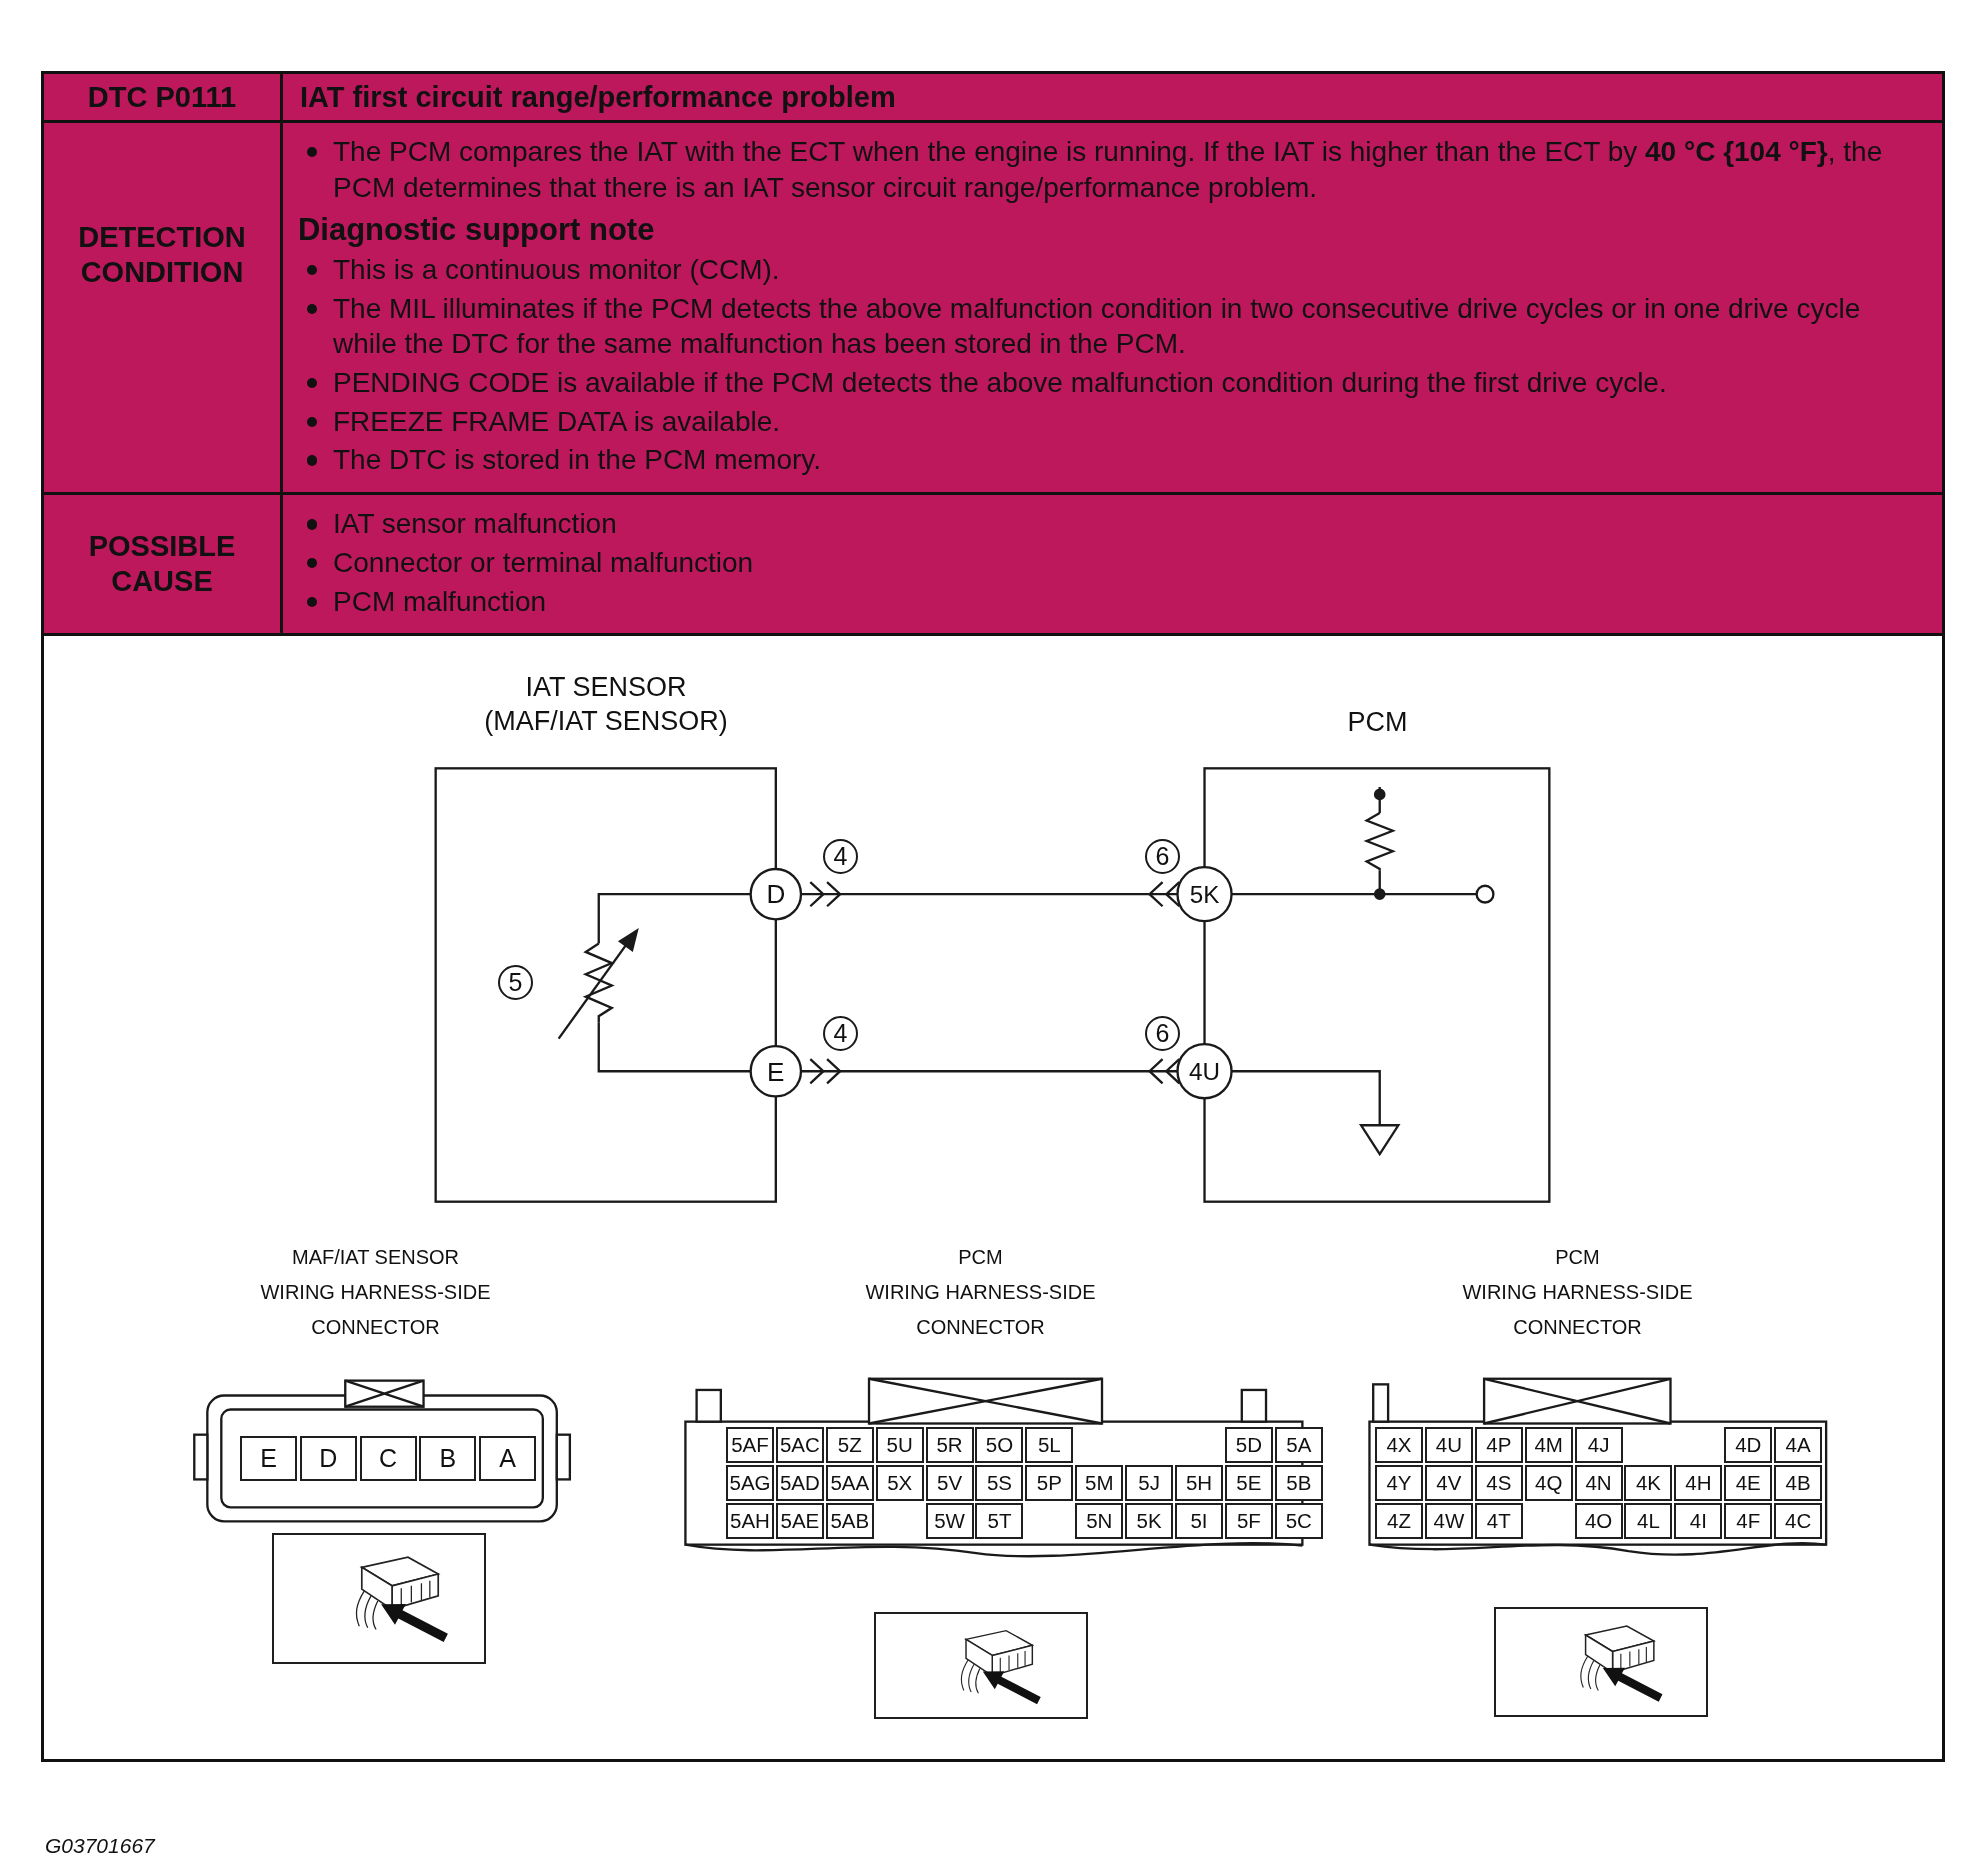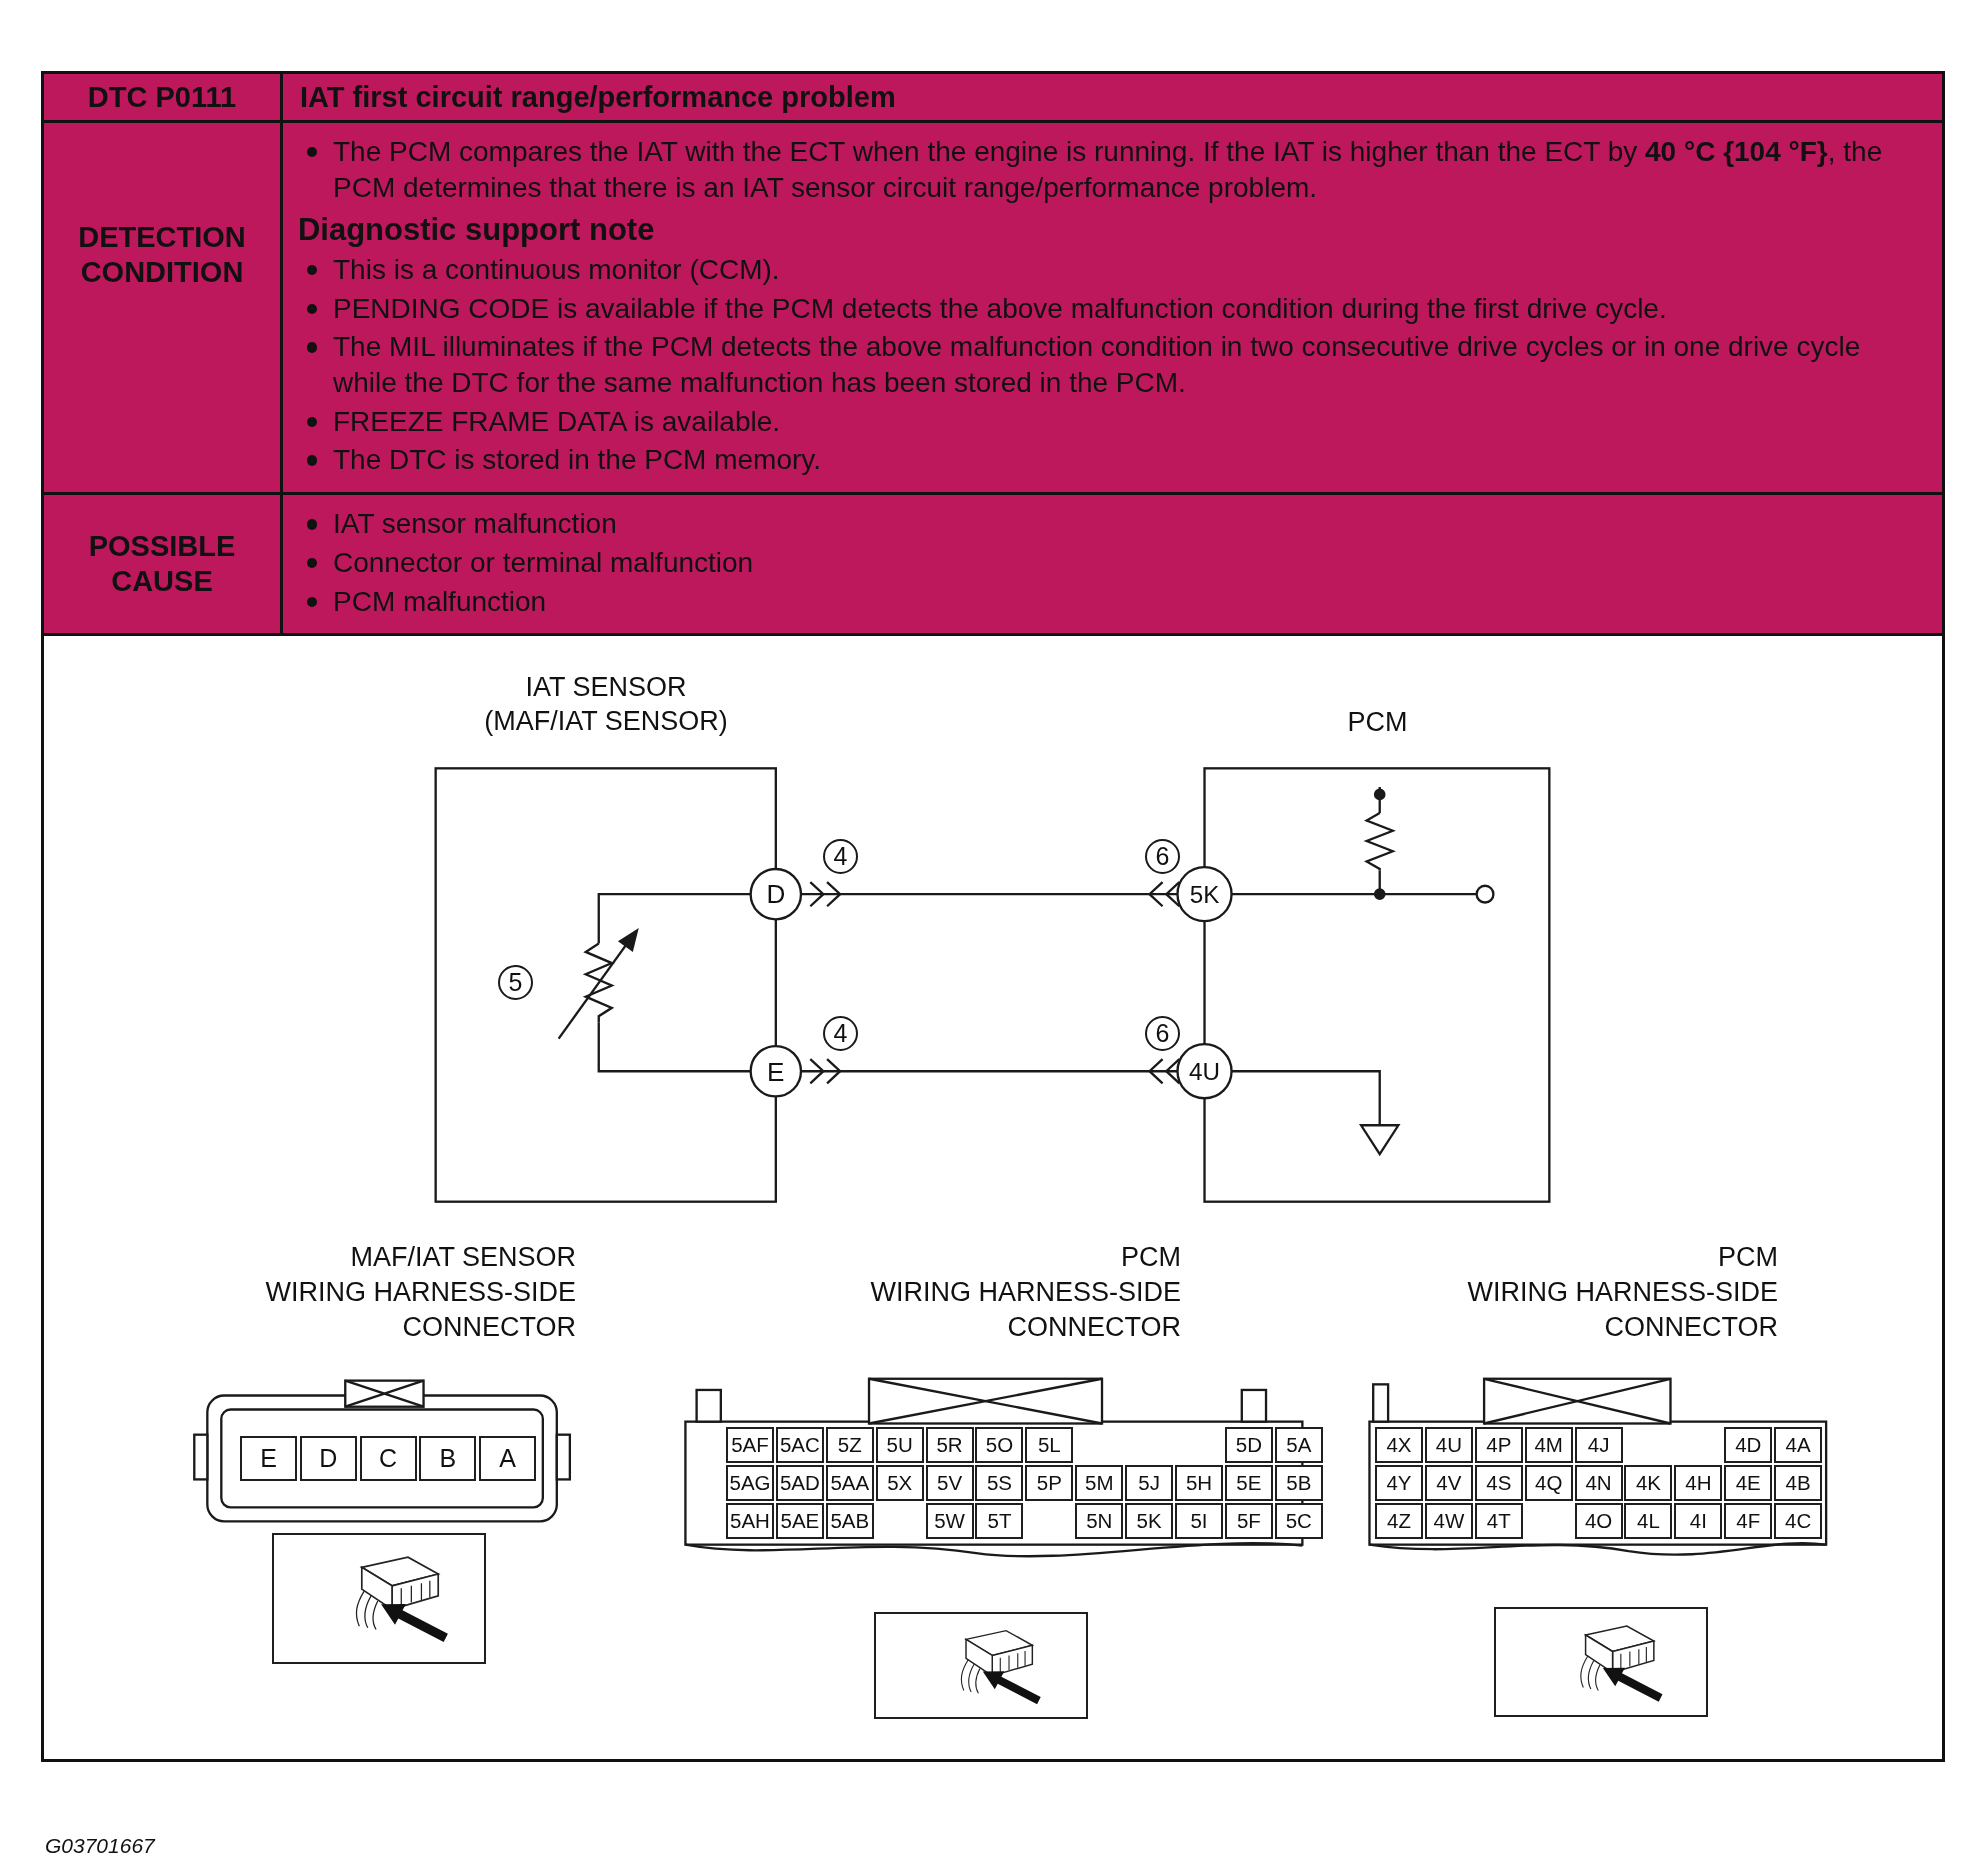--- a/index.html
+++ b/index.html
@@ -24,21 +24,21 @@
 
   
   .diagram-row { position: relative; height: 1123px; background: #fff; }
   .diagram-svg { position: absolute; left: 0; top: 0; z-index: 1; }
   .diagram-svg path, .diagram-svg rect, .diagram-svg circle, .diagram-svg polygon, .diagram-svg line { stroke: #1a1a1a; stroke-width: 2.5; }
   .diagram-svg text { font-family: "Liberation Sans", "DejaVu Sans", sans-serif; font-size: 28px; text-anchor: middle; fill: #111; stroke: none; }
   .diagram-svg text.small { font-size: 26px; }
 
   .overlay { position: absolute; z-index: 2; }
   .diag-label { text-align: center; font-size: 27px; line-height: 34px; }
-  .conn-title { text-align: right; font-size: 27px; line-height: 35px; }
+  .conn-title { text-align: center; font-size: 20px; line-height: 35px; }
   .circ { width: 35px; height: 35px; border: 2.3px solid #1a1a1a; border-radius: 50%; background: #fff;
           display: flex; align-items: center; justify-content: center; font-size: 25px; }
 
   .pin-grid { position: absolute; z-index: 2; }
   .pin-row { display: flex; }
   .pin-cell { display: flex; align-items: center; justify-content: center; background: #fff; border: 2.3px solid #1f1f1f; font-size: 20.5px; }
   .pin-cell.blank { visibility: hidden; }
   .pcm-grid .pin-cell { width: 48px; height: 36px; margin: 0 1.9px 1.9px 0; }
   .pcm4-grid .pin-cell { width: 48px; height: 36px; margin: 0 1.9px 1.9px 0; }
   .maf-grid .pin-cell { width: 57px; height: 45px; margin-right: 2.8px; font-size: 25px; }
@@ -65,22 +65,22 @@
       <div class="t-label detection">
         <span class="wrapbox">DETECTION CONDITION</span>
       </div>
       <div class="t-content">
         <ul class="bullets">
           <li><span>The PCM compares the IAT with the ECT when the engine is running. If the IAT is higher than the ECT by </span><b>40 °C {104 °F}</b><span>, the PCM determines that there is an IAT sensor circuit range/performance problem.</span></li>
         </ul>
         <div class="support-heading">Diagnostic support note</div>
         <ul class="bullets">
             <li>This is a continuous monitor (CCM).</li>
+            <li>The MIL illuminates if the PCM detects the above malfunction condition in two consecutive drive cycles or in one drive cycle while the DTC for the same malfunction has been stored in the PCM.</li>
             <li>PENDING CODE is available if the PCM detects the above malfunction condition during the first drive cycle.</li>
-            <li>The MIL illuminates if the PCM detects the above malfunction condition in two consecutive drive cycles or in one drive cycle while the DTC for the same malfunction has been stored in the PCM.</li>
             <li>FREEZE FRAME DATA is available.</li>
             <li>The DTC is stored in the PCM memory.</li>
           </ul>
       </div>
     </div>
 
     <div class="t-row">
       <div class="t-label">
         <span class="wrapbox">POSSIBLE CAUSE</span>
       </div>

